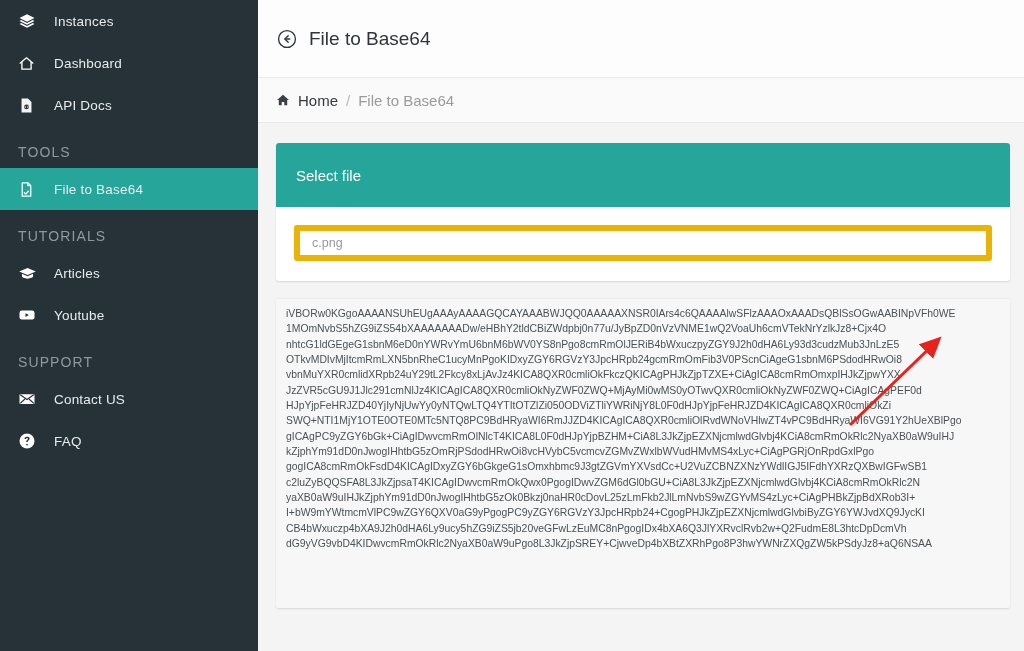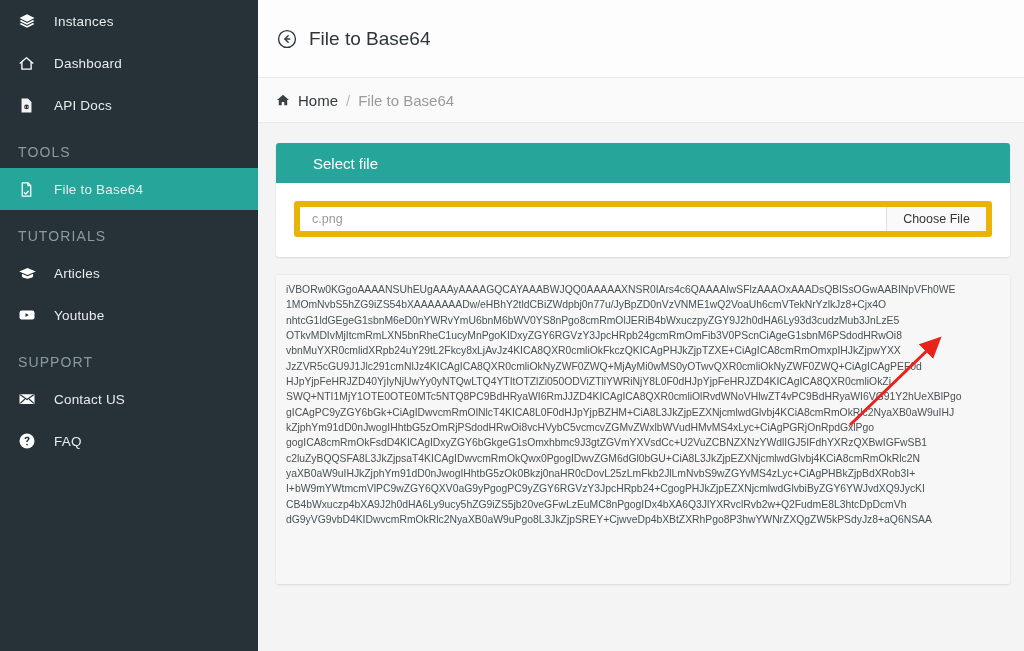--- a/index.html
+++ b/index.html
@@ -78,23 +78,23 @@
 
   .content { padding: 20px 14px 0 18px; }
 
   .card {
     background: #ffffff;
     border-radius: 3px;
     box-shadow: 0 1px 2px rgba(0,0,0,.12);
     margin-bottom: 17px;
   }
   .card-head {
-    height: 40px;
-    display: flex; align-items: center;
-    padding: 0 14px 0 37px;
+    height: 64px;
+    display: flex; align-items: center;
+    padding: 0 14px 0 20px;
     border-radius: 3px 3px 0 0;
   }
   .card-head.teal { background: #26a69a; }
   .card-head.dark { background: #3c4a52; }
   .card-head .ttl {
     color: #ffffff; font-size: 15px; flex: 1;
   }
   .card-body { padding: 18px 18px 20px 18px; }
 
   .file-row {
@@ -286,21 +286,20 @@
 
     <div class="content">
 
       <section class="card">
         <div class="card-head teal">
           <span class="ttl">Select file</span>
         </div>
         <div class="card-body">
           <div class="file-row">
             <div class="file-name">c.png</div>
-            <div class="choose-btn">Choose File</div>
           </div>
         </div>
       </section>
 
       <section class="card">
         <div class="result-body">
           <div class="b64">iVBORw0KGgoAAAANSUhEUgAAAyAAAAGQCAYAAABWJQQ0AAAAAXNSR0IArs4c6QAAAAlwSFlzAAAOxAAADsQBlSsOGwAABINpVFh0WE
 1MOmNvbS5hZG9iZS54bXAAAAAAADw/eHBhY2tldCBiZWdpbj0n77u/JyBpZD0nVzVNME1wQ2VoaUh6cmVTekNrYzlkJz8+Cjx4O
 nhtcG1ldGEgeG1sbnM6eD0nYWRvYmU6bnM6bWV0YS8nPgo8cmRmOlJERiB4bWxuczpyZGY9J2h0dHA6Ly93d3cudzMub3JnLzE5
 OTkvMDIvMjItcmRmLXN5bnRheC1ucyMnPgoKIDxyZGY6RGVzY3JpcHRpb24gcmRmOmFib3V0PScnCiAgeG1sbnM6PSdodHRwOi8

